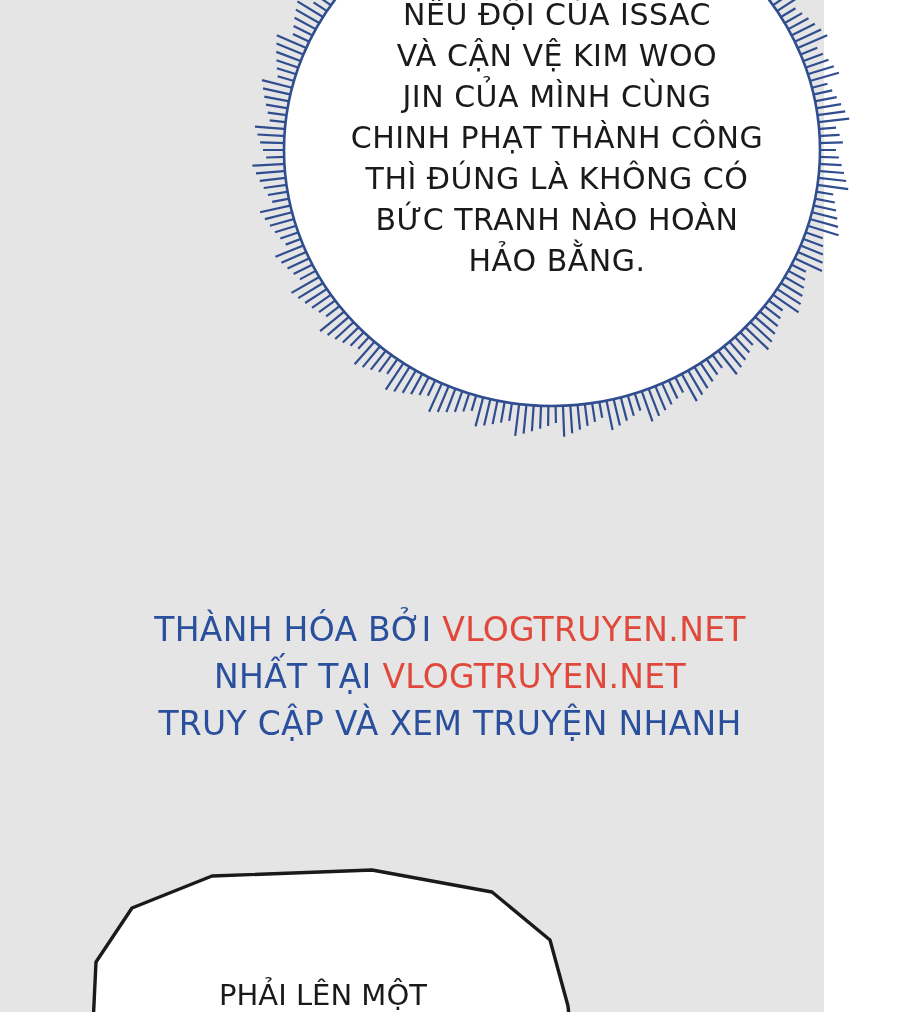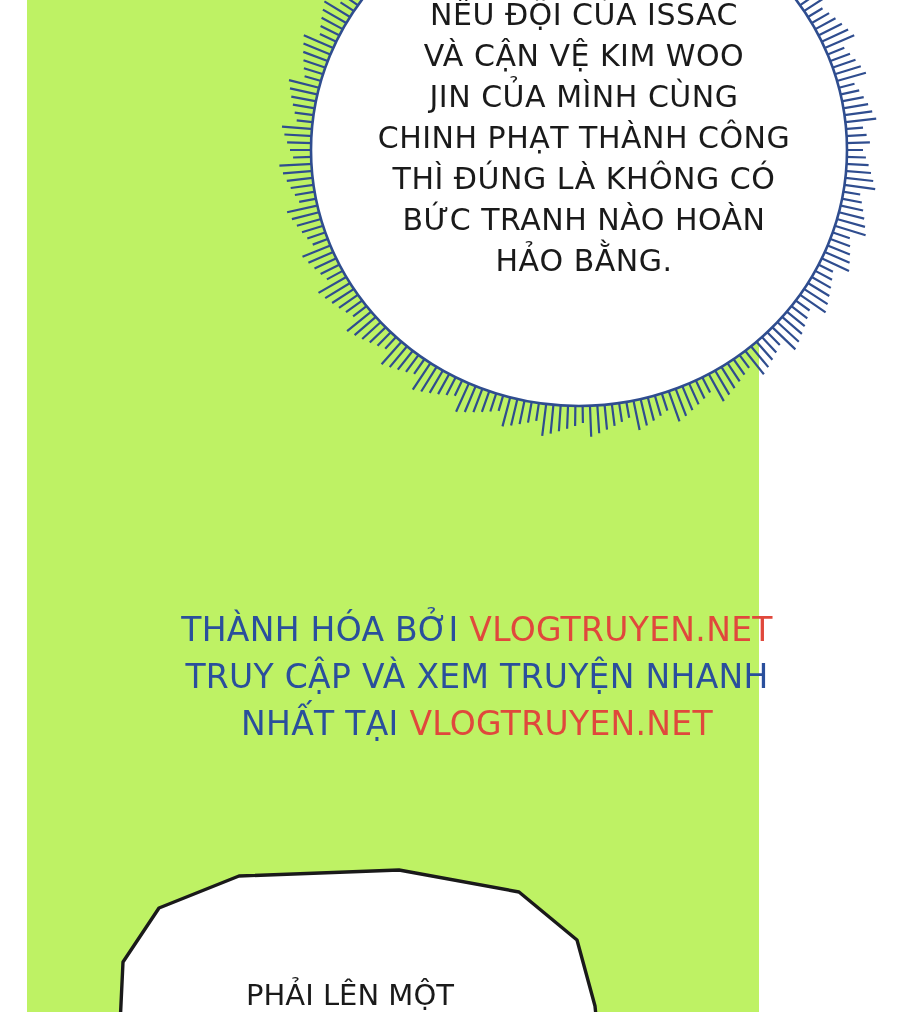--- a/index.html
+++ b/index.html
@@ -10,24 +10,23 @@
   body {
     width: 900px;
     height: 1012px;
     position: relative;
     overflow: hidden;
     font-family: "DejaVu Sans", sans-serif;
   }
 
   .page {
     position: relative;
-    width: 732px;
+    width: 824px;
     height: 1012px;
-    background: #bef264;
-    margin-left: 27px;
+    background: #e5e5e5;
   }
 
   
   .bubble-shout {
     position: absolute;
     left: 222px;
     top: -120px;
     width: 660px;
     height: 560px;
   }
@@ -115,22 +114,22 @@
   <div class="shout-text">NẾU ĐỘI CỦA ISSAC
 VÀ CẬN VỆ KIM WOO
 JIN CỦA MÌNH CÙNG
 CHINH PHẠT THÀNH CÔNG
 THÌ ĐÚNG LÀ KHÔNG CÓ
 BỨC TRANH NÀO HOÀN
 HẢO BẰNG.</div>
 
   <div class="credits">
     <span class="line"><span class="c-blue">THÀNH HÓA BỞI </span><span class="c-red">VLOGTRUYEN.NET</span></span>
+    <span class="line"><span class="c-blue">NHẤT TẠI </span><span class="c-red">VLOGTRUYEN.NET</span></span>
     <span class="line c-blue">TRUY CẬP VÀ XEM TRUYỆN NHANH</span>
-    <span class="line"><span class="c-blue">NHẤT TẠI </span><span class="c-red">VLOGTRUYEN.NET</span></span>
   </div>
 
   <div class="bubble-bottom">
     <svg viewBox="0 0 530 180" preserveAspectRatio="none">
       <path d="M 20 180 L 24 96 L 60 42 L 140 10 L 300 4 L 420 26 L 478 74 L 496 140 L 500 180 Z" fill="#ffffff" stroke="#1a1a1a" stroke-width="3.4" stroke-linejoin="round"></path>
     </svg>
   </div>
   <div class="bottom-text">PHẢI LÊN MỘT</div>
 
 </div>

